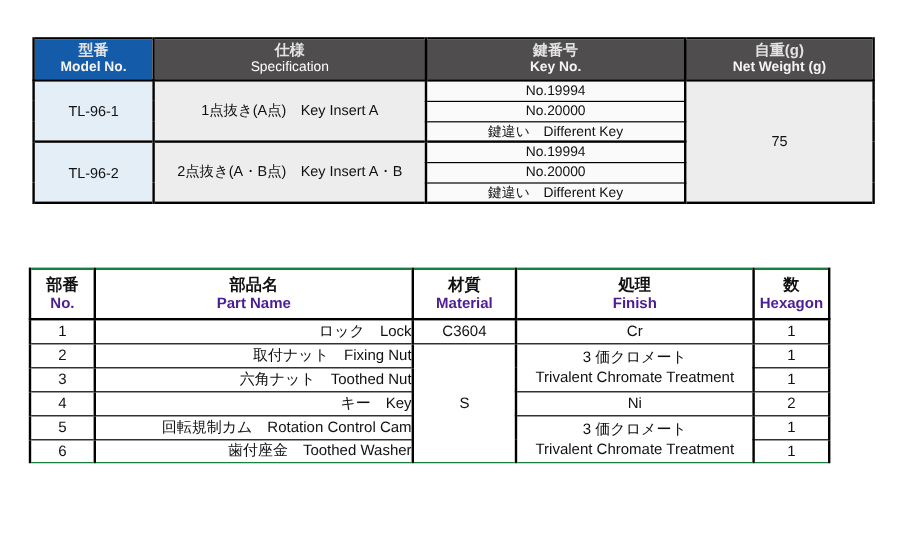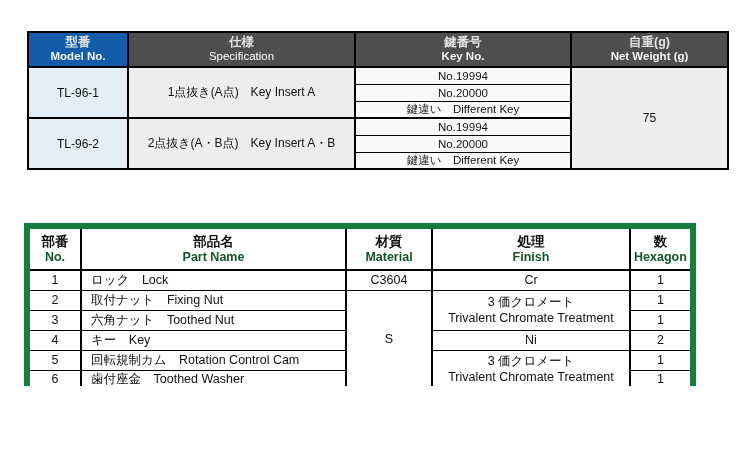--- a/index.html
+++ b/index.html
@@ -30,35 +30,35 @@
   #spec-table td.model-cell  { background:#e4eef7; font-size:12px; }
   #spec-table td.spec-cell   { background:#ededed; font-size:12px;margin-top:28px; }
   #spec-table td.key-cell    { background:#fafafa; font-size:11.5px; }
   #spec-table td.weight-cell { background:#ededed; font-size:12px;margin-top:32px; }
   #spec-table tr.group-sep td { border-top-width:2px; }
 
   
   #parts-table {
     position:absolute; left:24px; top:223px; width:666px;
     border-collapse:collapse; table-layout:fixed;
-    border:6px solid #15803d; background:#ffffff;
+    border:2px solid #15803d; background:#ffffff;
   }
   #parts-table th, #parts-table td {
     border:1px solid #000; border-left-width:2px; border-right-width:2px;
     padding:0; text-align:center; vertical-align:middle; overflow:hidden;
   }
   #parts-table thead th { border-bottom-width:2px; height:40px; background:#ffffff; }
   .pjp { font-size:13.5px; line-height:1.3; color:#111; }
-  .pen { font-size:12.5px; line-height:1.2; color:#14532d; }
+  .pen { font-size:12.5px; line-height:1.2; color:#4c1d95; }
   #parts-table th:nth-child(2) .pen,
   #parts-table th:nth-child(3) .pen,
   #parts-table th:nth-child(5) .pen { font-weight:bold; }
   #parts-table tbody tr { height:20px; }
   #parts-table td { font-size:12.5px; }
-  #parts-table td.part-name-cell { text-align:left; padding-left:9px; }
+  #parts-table td.part-name-cell { text-align:right; padding-left:9px; }
   .fjp, .fen { font-size:12.5px; line-height:1.3; }
 </style>
 </head>
 <body>
 
 <div class="page">
 
   <table id="spec-table">
     <colgroup>
       <col style="width:100px">

